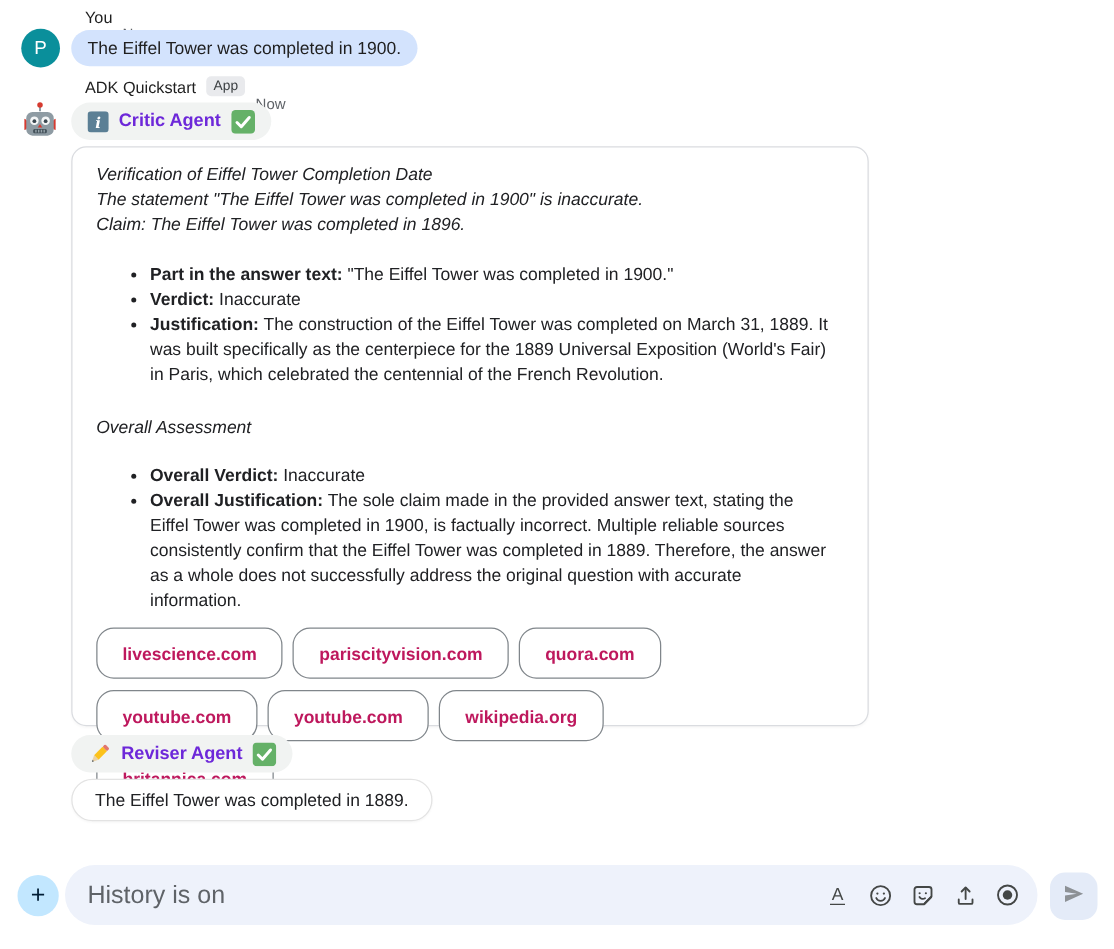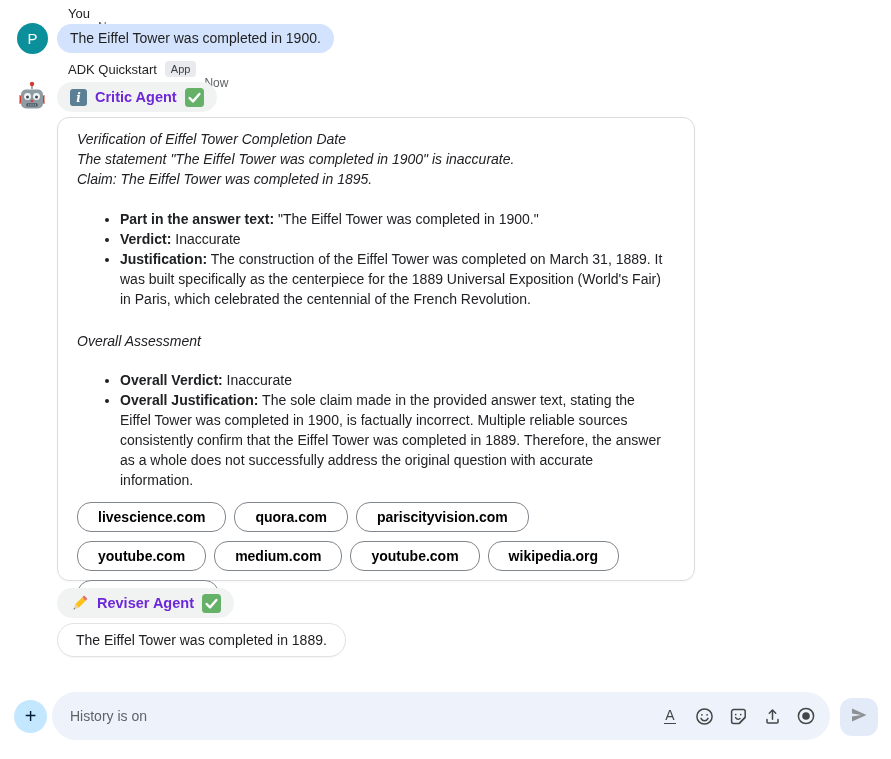--- a/index.html
+++ b/index.html
@@ -32,33 +32,33 @@
     box-shadow:0 1px 2px rgba(0,0,0,0.03); }
   .card .line { line-height:20px;font-style:italic; }
   .card ul { margin:12px; padding-left:31px; }
   .card li { line-height:20px; }
   .card .b { font-weight:700; }
   .ul1 { margin-top:20px !important; }
   .section-title { margin-top:22px; }
   .ul2 { margin-top:19px !important; }
   .chips { margin-top:8px; display:flex; flex-direction:column; gap:9px; }
   .chip-row { display:flex; gap:8px; }
-  .chip { height:30px; border:1px solid #80868b; border-radius:14px; background:#fff;
+  .chip { height:41px; border:1px solid #80868b; border-radius:14px; background:#fff;
     display:flex; align-items:center; padding:0 20px; font-size:14px; font-weight:700;
-    color:#000000; white-space:nowrap; cursor:pointer; }
+    color:#be185d; white-space:nowrap; cursor:pointer; }
   
   .mini-icon { display:inline-flex; flex:none; }
   
   .plus-btn { left:14px; top:700px; width:33px; height:33px; border-radius:50%;
     background:#c2e7ff; color:#001d35; font-size:20px; font-weight:500;
     display:flex; align-items:center; justify-content:center; cursor:pointer; }
   .composer-pill { left:52px; top:692px; width:778px; height:48px; border-radius:24px;
     background:#eef2fb; display:flex; align-items:center; }
   .composer-input { flex:1; border:none; outline:none; background:transparent;
-    font-family:"Liberation Sans", sans-serif; font-size:14px; color:#1f1f1f;
+    font-family:"Liberation Sans", sans-serif; font-size:20px; color:#1f1f1f;
     padding-left:18px; }
   .composer-input::placeholder { color:#5f6368; opacity:1; }
   .composer-icons { display:flex; align-items:center; gap:14px; margin-right:14px; }
   .tool-icon { width:20px; height:20px; display:flex; align-items:center;
     justify-content:center; color:#444746; cursor:pointer; }
   .fmt-a { font-size:14px; font-weight:500; color:#444746; line-height:14px;
     border-bottom:1.6px solid #444746; padding:0 1px 1px 1px; }
   .send-btn { left:840px; top:698px; width:38px; height:38px; border-radius:12px;
     background:#e4ebf8; display:flex; align-items:center; justify-content:center;
     cursor:pointer; }
@@ -115,44 +115,43 @@
     <svg width="19" height="19" viewBox="0 0 19 19">
       <rect width="19" height="19" rx="3.5" fill="#65b168"></rect>
       <path d="M4.6 10 l3.4 3.4 L14.4 6" stroke="#ffffff" stroke-width="2.4" fill="none" stroke-linecap="round" stroke-linejoin="round"></path>
     </svg>
   </span>
 </div>
 
 <div class="abs card">
   <div class="line">Verification of Eiffel Tower Completion Date</div>
   <div class="line">The statement "The Eiffel Tower was completed in 1900" is inaccurate.</div>
-  <div class="line">Claim: The Eiffel Tower was completed in 1895.</div>
+  <div class="line">Claim: The Eiffel Tower was completed in 1896.</div>
 
   <ul class="ul1">
     <li><span class="b">Part in the answer text:</span><span> "The Eiffel Tower was completed in 1900."</span></li>
     <li><span class="b">Verdict:</span><span> Inaccurate</span></li>
     <li><span class="b">Justification:</span><span> The construction of the Eiffel Tower was completed on March 31, 1889. It was built specifically as the centerpiece for the 1889 Universal Exposition (World's Fair) in Paris, which celebrated the centennial of the French Revolution.</span></li>
   </ul>
 
   <div class="line section-title">Overall Assessment</div>
 
   <ul class="ul2">
     <li><span class="b">Overall Verdict:</span><span> Inaccurate</span></li>
     <li><span class="b">Overall Justification:</span><span> The sole claim made in the provided answer text, stating the Eiffel Tower was completed in 1900, is factually incorrect. Multiple reliable sources consistently confirm that the Eiffel Tower was completed in 1889. Therefore, the answer as a whole does not successfully address the original question with accurate information.</span></li>
   </ul>
 
   <div class="chips">
     <div class="chip-row">
       <div class="chip">livescience.com</div>
+      <div class="chip">pariscityvision.com</div>
       <div class="chip">quora.com</div>
-      <div class="chip">pariscityvision.com</div>
     </div>
     <div class="chip-row">
       <div class="chip">youtube.com</div>
-      <div class="chip">medium.com</div>
       <div class="chip">youtube.com</div>
       <div class="chip">wikipedia.org</div>
     </div>
     <div class="chip-row">
       <div class="chip">britannica.com</div>
     </div>
   </div>
 </div>
 
 <div class="abs agent-pill" style="left:57px; top:588px;">

